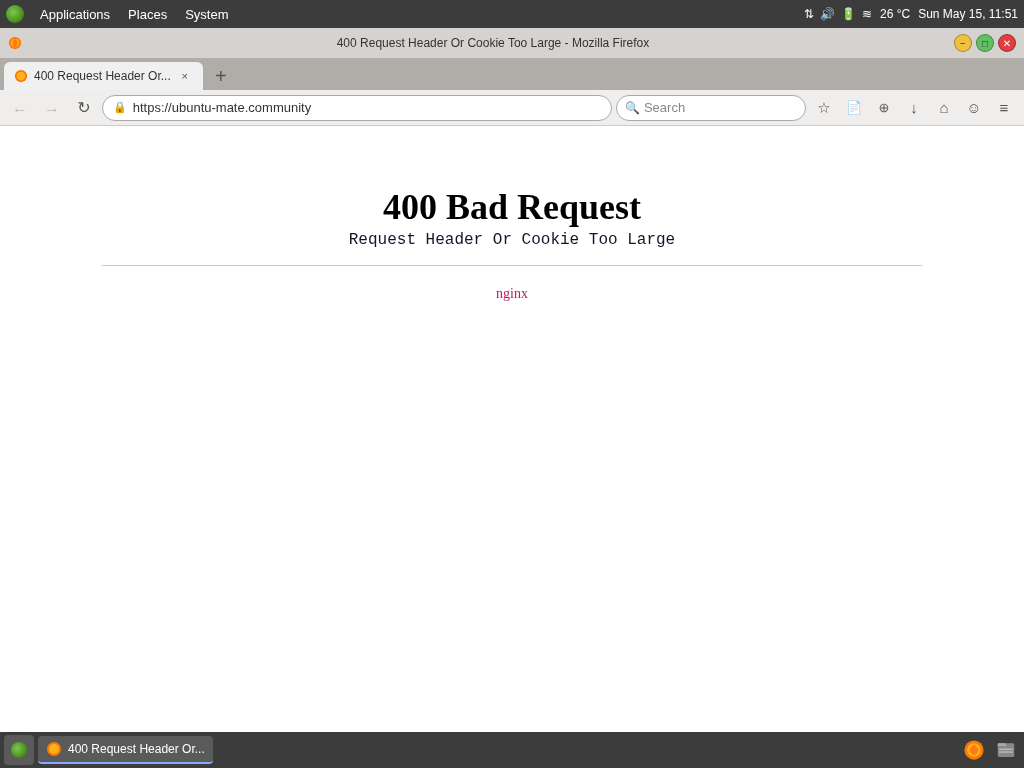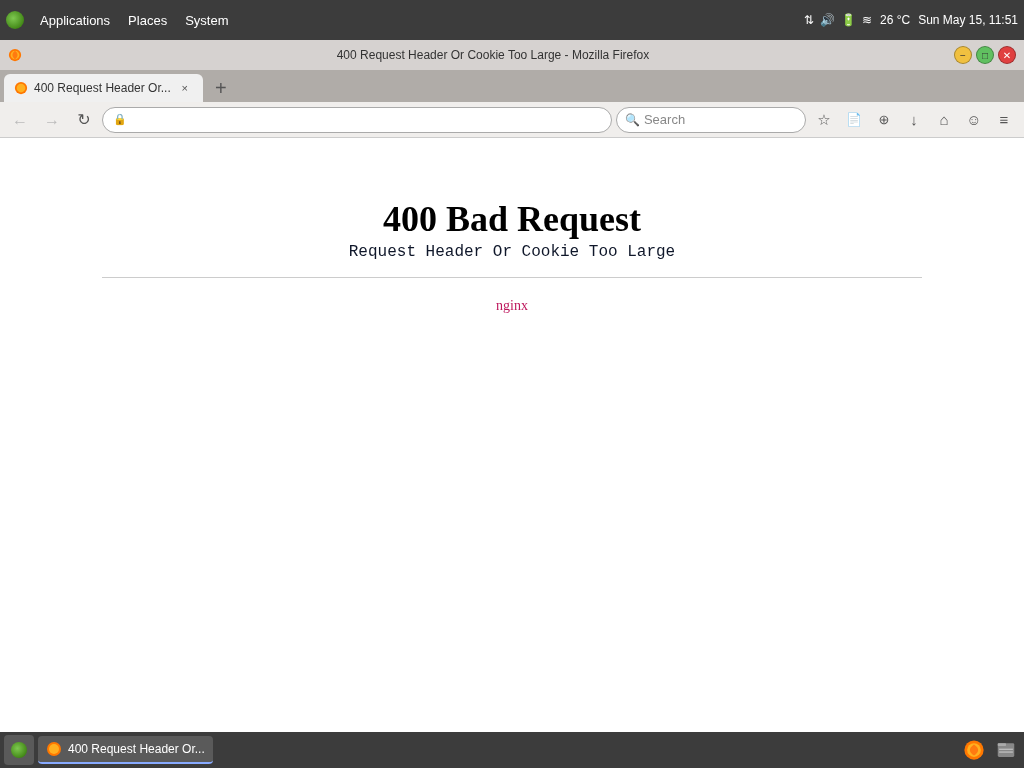--- a/index.html
+++ b/index.html
@@ -2,21 +2,21 @@
 <html><head>
   <meta charset="utf-8">
   <style>
     * { margin: 0; padding: 0; box-sizing: border-box; }
     body { font-family: sans-serif; background: #f0f0f0; width: 1024px; height: 768px; overflow: hidden; display: flex; flex-direction: column; }
 
     
     .system-bar {
       background: #3c3c3c;
       color: #ffffff;
-      height: 40px;
+      height: 28px;
       display: flex;
       align-items: center;
       padding: 0 6px;
       font-size: 13px;
       flex-shrink: 0;
     }
     .system-bar-left {
       display: flex;
       align-items: center;
       gap: 4px;
@@ -369,20 +369,21 @@
     <div class="tab-new">+</div>
   </div>
 
   <div class="nav-bar">
     <div class="nav-btn disabled">←</div>
     <div class="nav-btn disabled">→</div>
     <div class="nav-btn">↻</div>
 
     <div class="url-bar">
       <span class="url-bar-lock">🔒</span>
+      <span class="url-text">https://ubuntu-mate.community</span>
     </div>
 
     <div class="search-bar">
       <span style="font-size:12px;color:#888;">🔍</span>
       <span style="color:#888;font-size:13px;">Search</span>
     </div>
 
     <div class="nav-icons">
       <div class="nav-icon-btn">☆</div>
       <div class="nav-icon-btn" style="font-size:13px;">📄</div>

